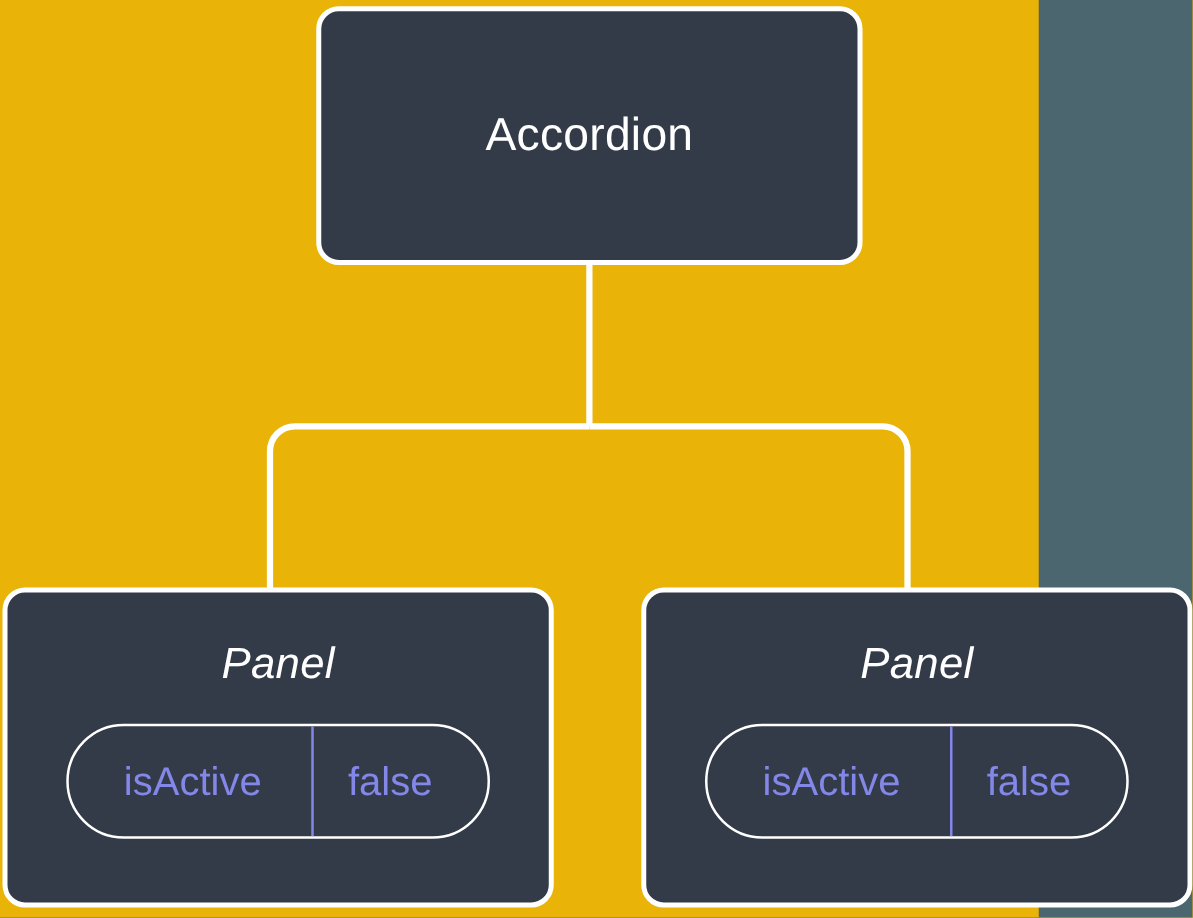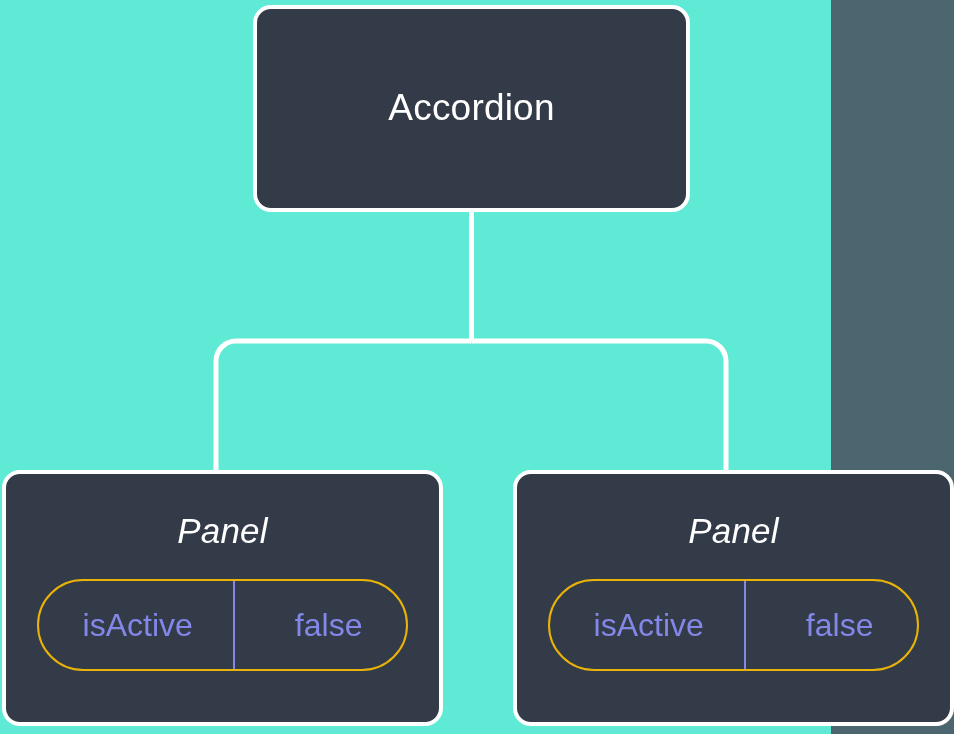--- a/index.html
+++ b/index.html
@@ -13,21 +13,21 @@
   body {
     background: #4b666f;
     font-family: "Liberation Sans", sans-serif;
     -webkit-font-smoothing: antialiased;
   }
 
   #tree-canvas {
     position: relative;
     width: 831px;
     height: 734px;
-    background: #5eead4;
+    background: #eab308;
   }
 
   
   #connector-layer {
     position: absolute;
     left: 0;
     top: 0;
     width: 954px;
     height: 734px;
     pointer-events: none;
@@ -81,21 +81,21 @@
   .panel-title {
     font-size: 35px;
     margin-bottom: 27px;
     font-style: italic;
   }
 
   
   .prop-pill {
     display: flex;
     align-items: stretch;
-    border: 2px solid #eab308;
+    border: 2px solid #ffffff;
     border-radius: 999px;
     height: 92px;
     overflow: hidden;
   }
 
   .prop-key,
   .prop-value {
     display: flex;
     align-items: center;
     justify-content: center;
@@ -105,21 +105,21 @@
     line-height: 1;
     white-space: nowrap;
   }
 
   .prop-key {
     padding: 0 40px 0 44px;
     border-right: 2px solid #8287e8;
   }
 
   .prop-value {
-    padding: 0 44px 0 60px;
+    padding: 0 44px 0 27px;
   }
 </style>
 </head>
 <body>
 
 <div id="tree-canvas">
 
   <svg id="connector-layer" viewBox="0 0 954 734" width="954" height="734" aria-hidden="true">
 
     <path d="M 471.5 210 L 471.5 341" fill="none" stroke="#ffffff" stroke-width="5" stroke-linecap="butt"></path>

